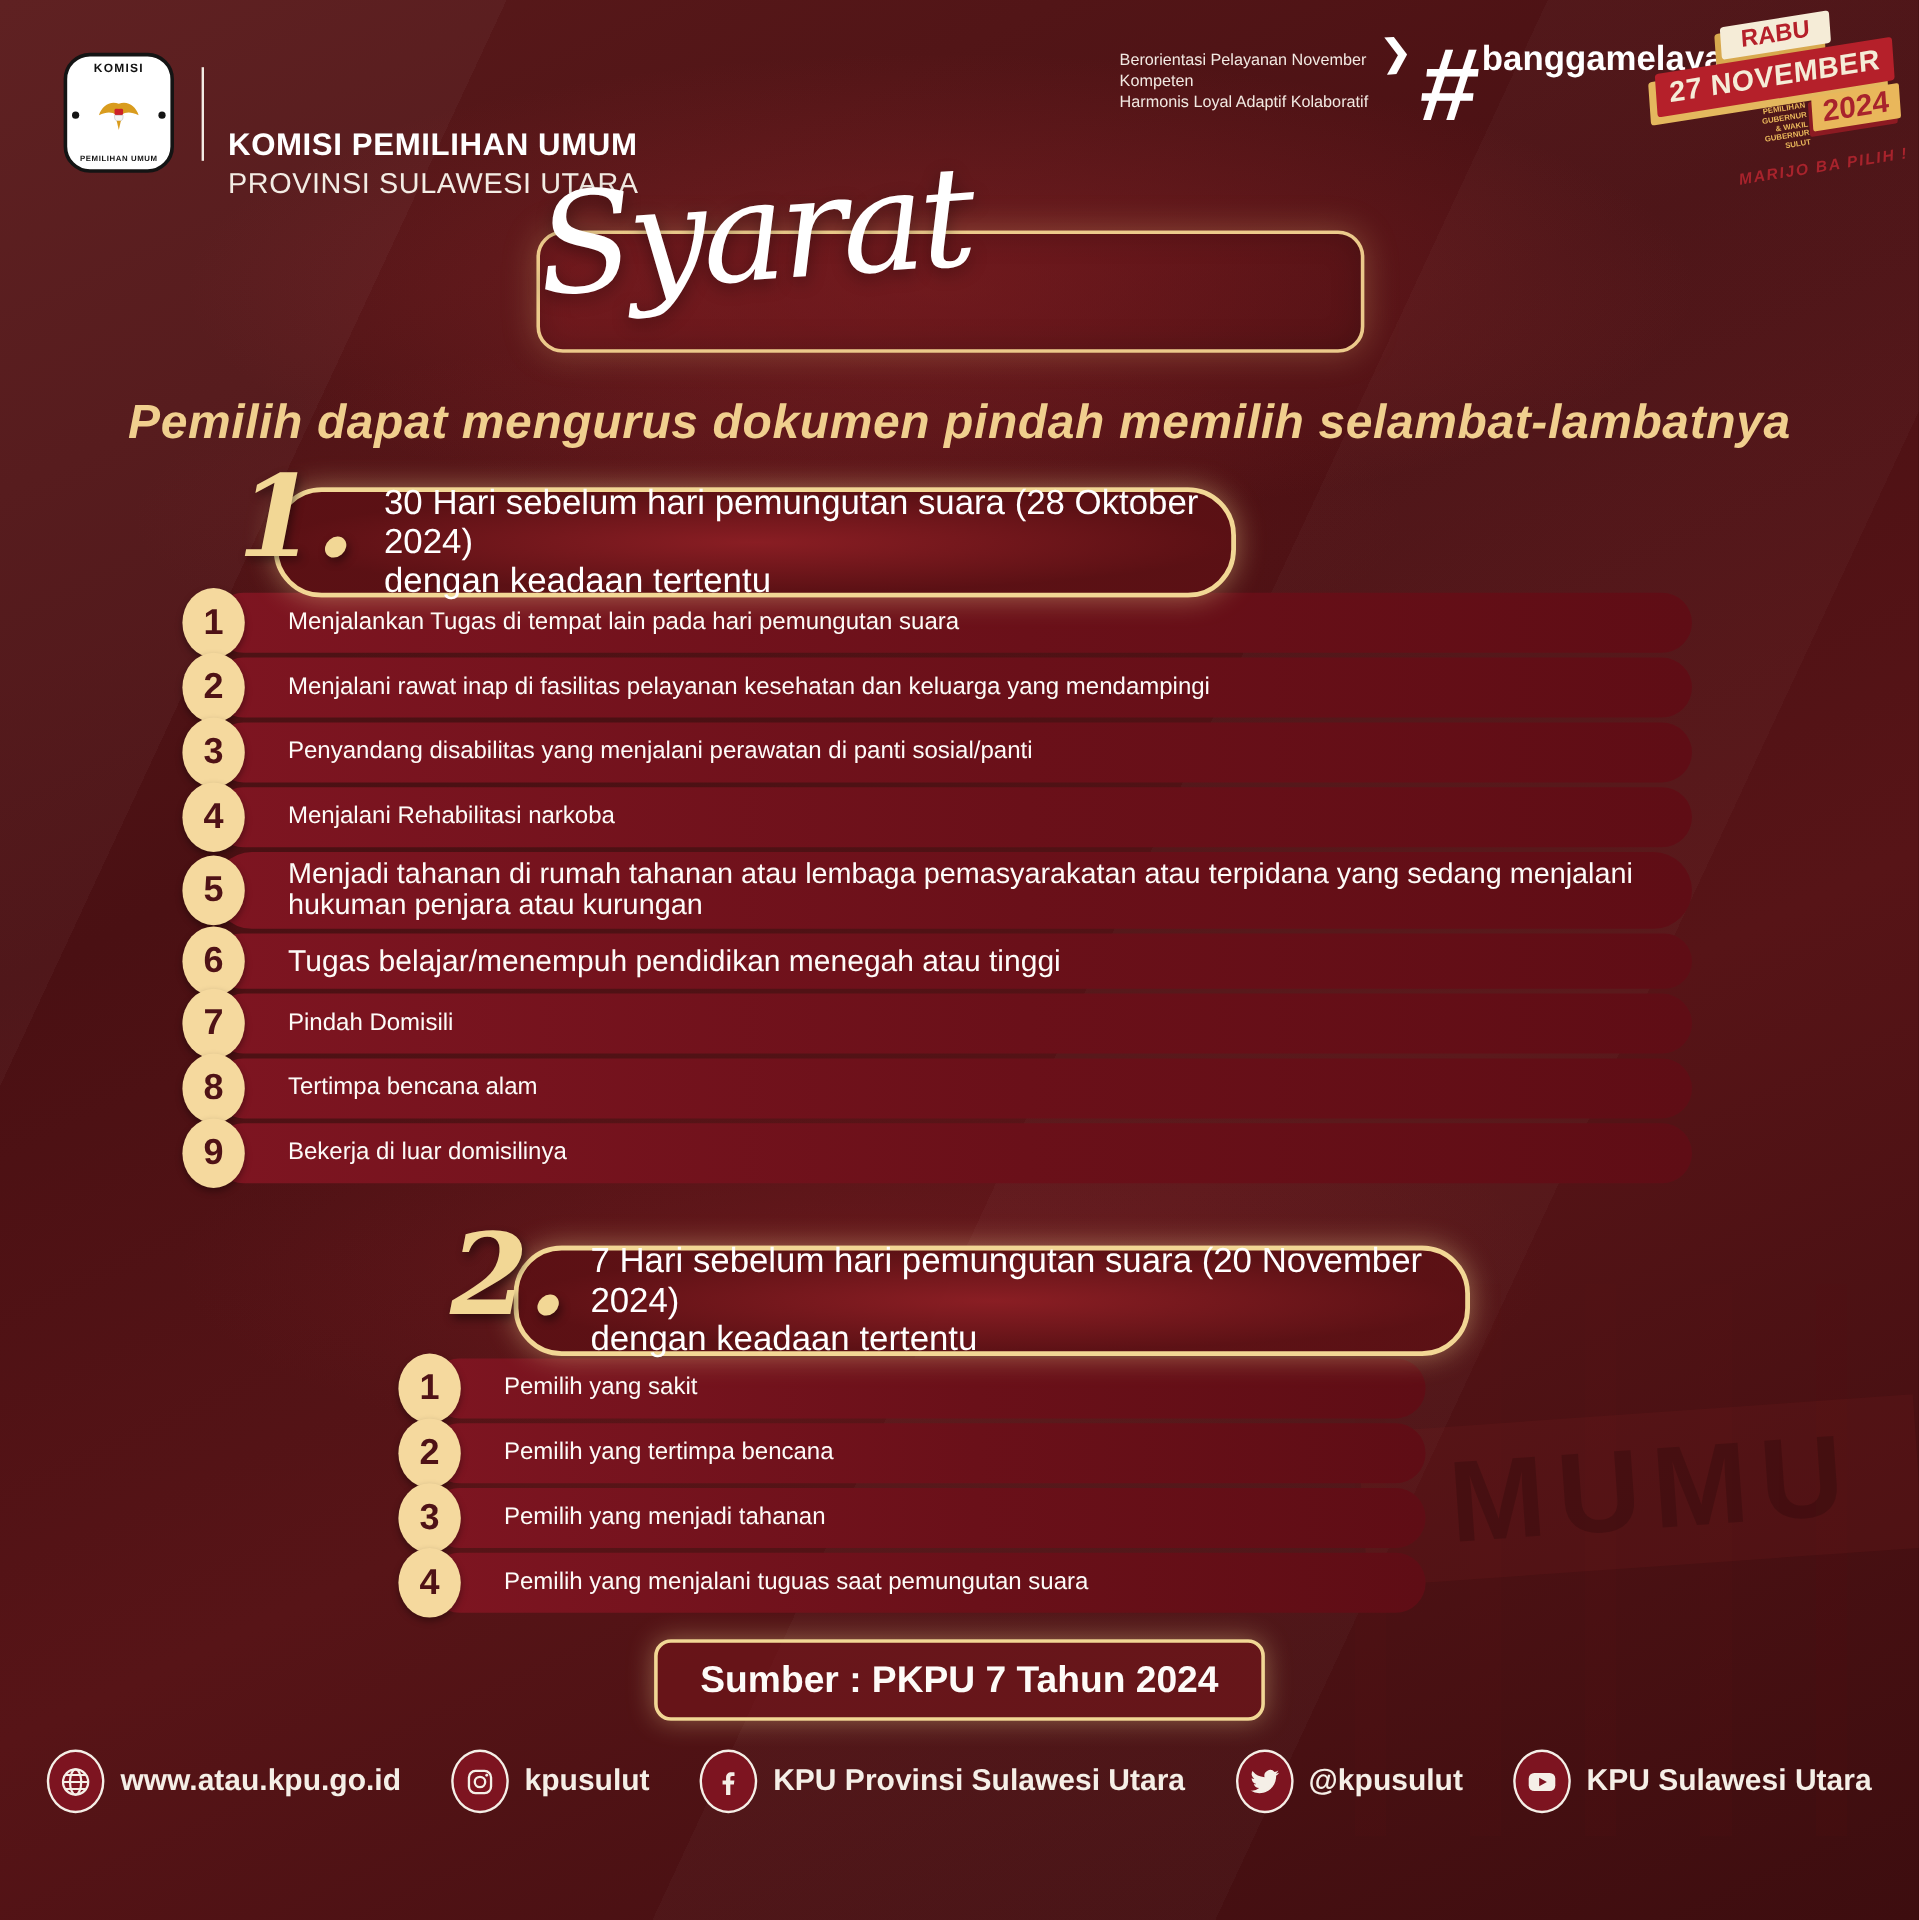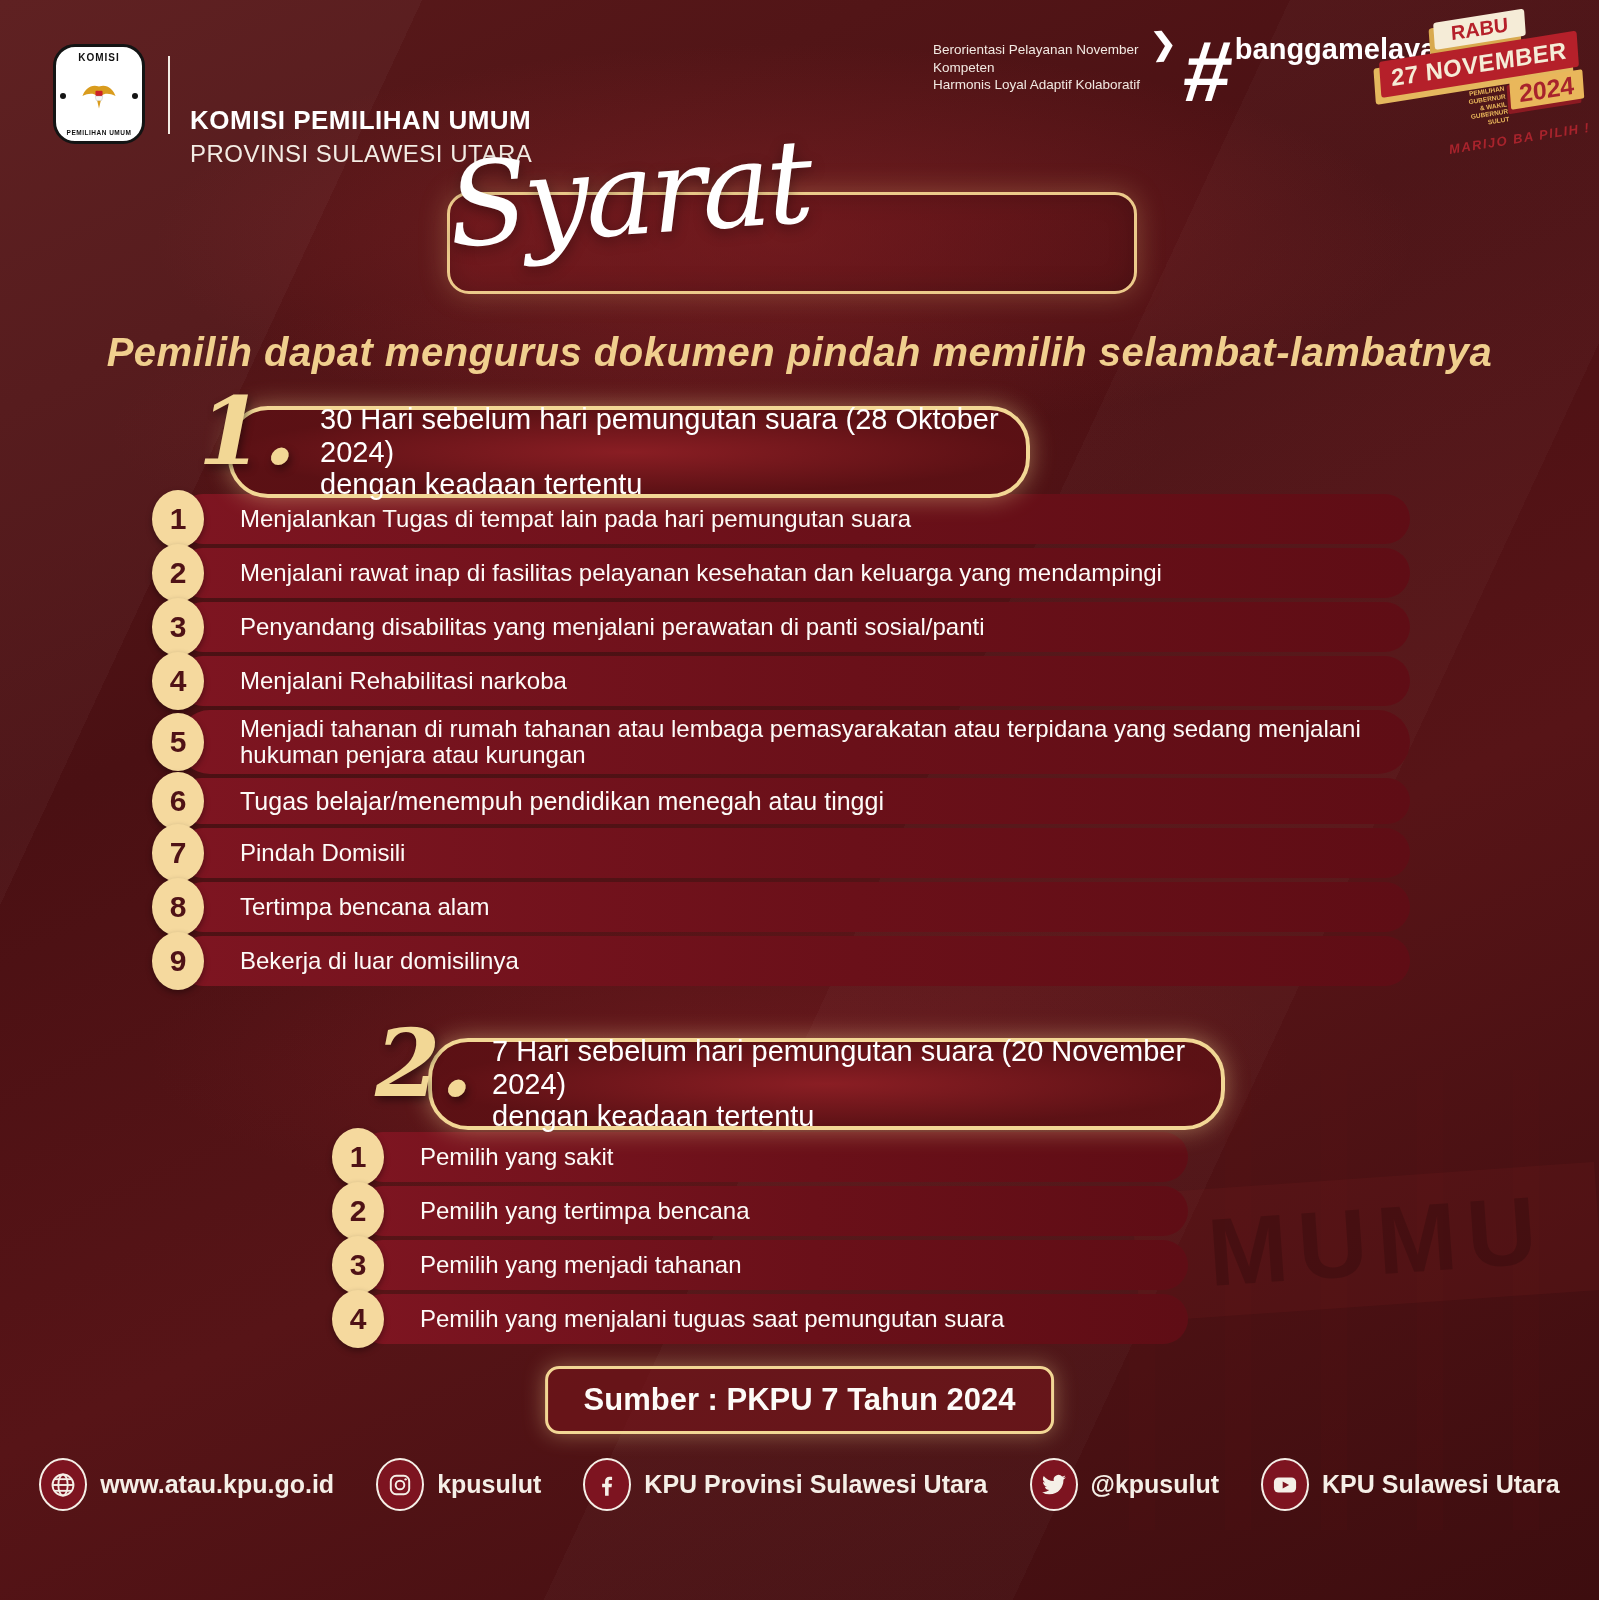--- a/index.html
+++ b/index.html
@@ -91,21 +91,21 @@
   .s1-items{ left:152px; top:494px; width:1258px; }
   .s2-items{ left:332px; top:1132px; width:856px; }
   .item{ position:relative; display:flex; align-items:stretch; }
   .item-num{ position:absolute; left:0; top:50%; transform:translateY(-50%);
     width:52px; height:58px; border-radius:50%; background:#f5d99e; color:#4f1216;
     font-weight:bold; font-size:30px; display:flex; align-items:center; justify-content:center;
     z-index:2; box-shadow:0 3px 6px rgba(0,0,0,.35); }
   .item-bar{ margin-left:26px; flex:1; min-height:50px; border-radius:32px;
     background:linear-gradient(90deg,#7e1521 0%, #6a1019 55%, #5f0d15 100%);
     display:flex; align-items:center; padding:4px 30px 4px 62px;
-    color:#fdfbf8; font-size:24px; line-height:1.08; }
+    color:#fdfbf8; font-size:20px; line-height:1.08; }
   .item.small .item-bar{ font-size:24px; min-height:64px; }
   .item.cond  .item-bar{ font-size:25px; min-height:46px; }
 
   
   .source-box{ position:absolute; left:50%; top:1366px; transform:translateX(-50%);
     border:3px solid #f2d795; border-radius:14px; background:rgba(122,22,28,.55);
     box-shadow:0 0 22px rgba(245,215,150,.4); padding:13px 36px;
     font-size:31px; font-weight:bold; color:#fdfbf8; white-space:nowrap; }
 
   

